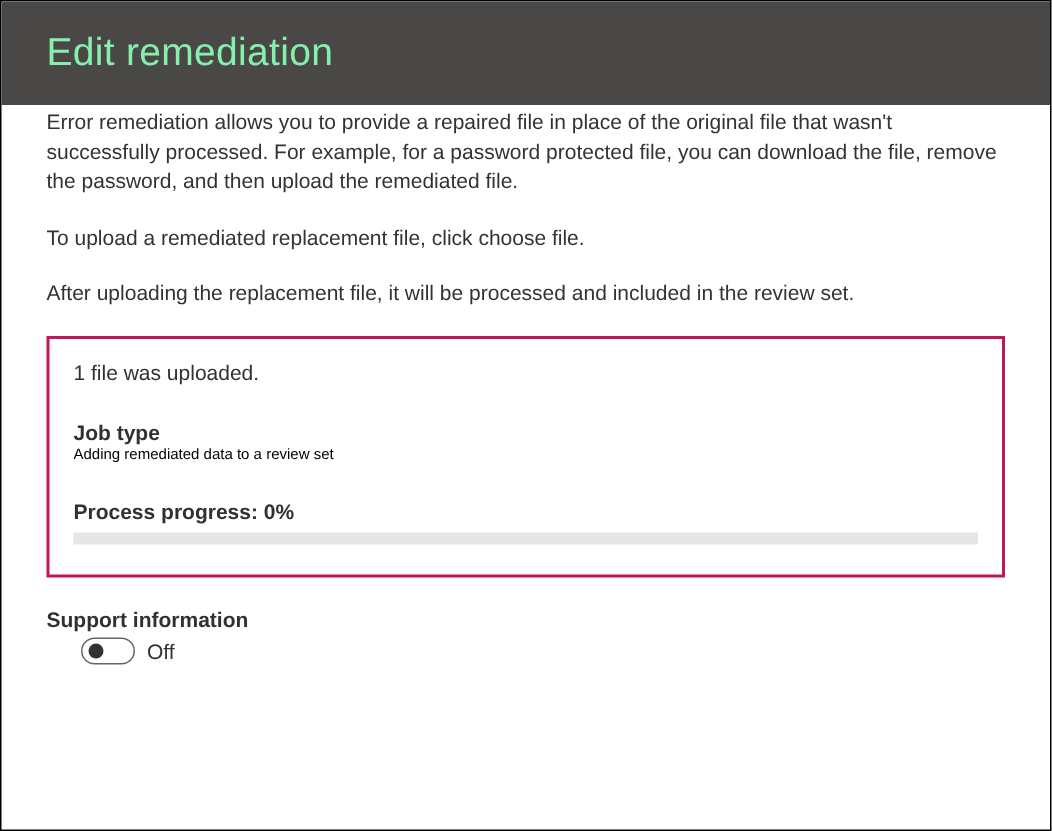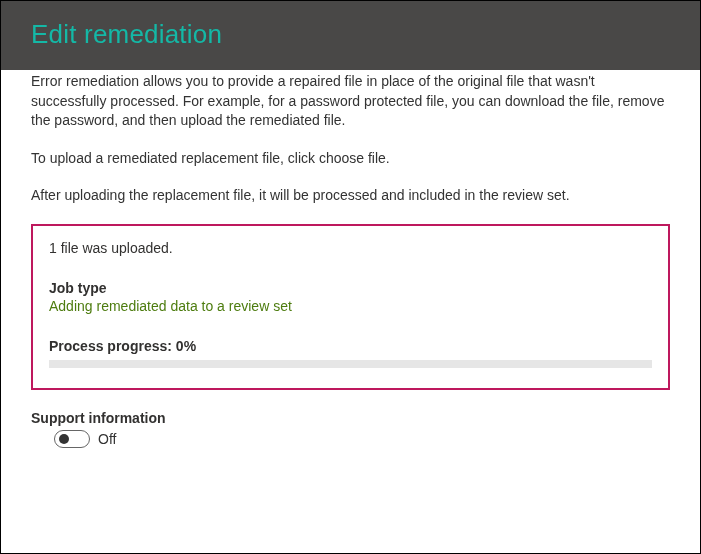--- a/index.html
+++ b/index.html
@@ -7,21 +7,21 @@
       font-family: "Segoe UI", Tahoma, sans-serif;
       font-size: 14px;
       color: #323130;
       background: #ffffff;
       width: 701px;
       height: 554px;
       border: 1px solid #000;
     }
     .header {
       background: #494847;
-      color: #14b8a6;
+      color: #86efac;
       padding: 18px 30px 20px;
     }
     .header h1 {
       font-size: 26px;
       font-weight: 300;
       letter-spacing: 0.2px;
     }
     .content {
       padding: 2px 30px;
     }
@@ -44,22 +44,22 @@
     }
     .job-box .field:last-of-type {
       margin-bottom: 0;
     }
     .job-box .label {
       font-weight: 700;
       font-size: 14px;
       margin-bottom: 2px;
     }
     .job-box .value {
-      font-size: 14px;
-      color: #4d7c0f;
+      font-size: 10px;
+      color: #000000;
     }
     .progress-row .label {
       display: inline;
     }
     .progress-row .pct {
       display: inline;
       font-weight: 700;
     }
     .progress-bar {
       width: 100%;

